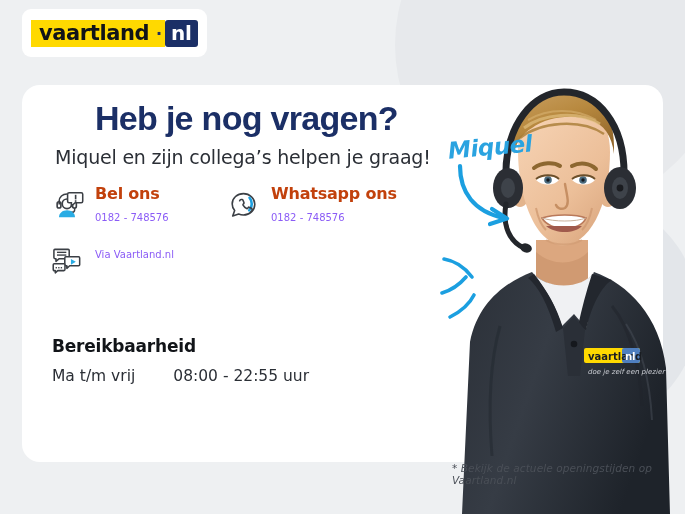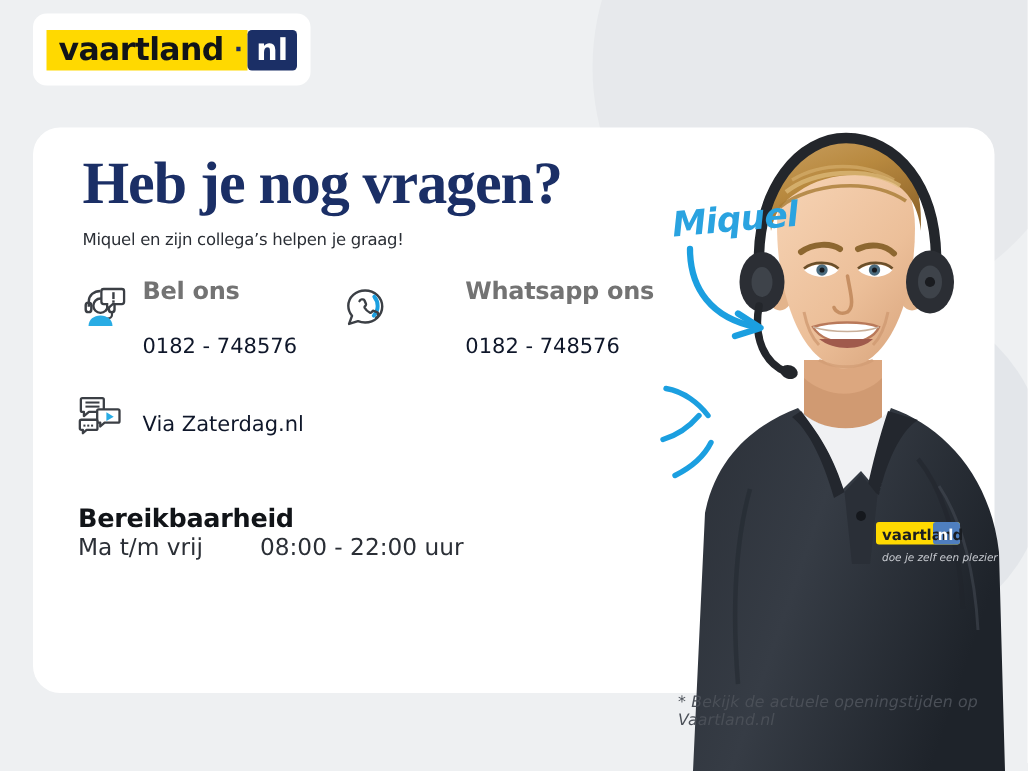--- a/index.html
+++ b/index.html
@@ -56,54 +56,56 @@
     width:641px; height:377px;
     background:#ffffff; border-radius:18px;
     overflow:hidden;
   }
 
   
   .content{ position:absolute; left:55px; top:100px; width:400px; z-index:5; }
 
   .headline{
     color:#1b2f66;
-    font-family:Liberation Serif, serif;
-    font-weight:bold; font-size:40px; letter-spacing:-0.7px;
+    font-family:Liberation Sans, sans-serif;
+    font-weight:bold; font-size:34px; letter-spacing:-0.7px;
     line-height:1.1;
+    margin-left:40px;
   }
   .subhead{
     margin-top:9px;
     color:#2b2f36;
     font-family:"DejaVu Sans", sans-serif;
-    font-size:11px; font-weight:500; letter-spacing:-0.2px;
+    font-size:19px; font-weight:500; letter-spacing:-0.2px;
   }
 
   
   .contacts{ position:absolute; left:50px; top:185px; width:420px; z-index:5; }
   .contact-row{ display:flex; }
   .contact-item{ display:flex; align-items:flex-start; gap:11px; }
   .contact-item.call{ width:176px; }
-  .contact-item.wa{ width:210px;justify-content:space-between; }
+  .contact-item.wa{ width:210px; }
   .contact-item.chat{ margin-top:17px; }
   .contact-icon{ width:34px; height:36px; flex:none; padding-top:2px; }
   .contact-title{
-    color:#737373; font-weight:bold; font-size:16px;
+    color:#c2410c; font-weight:bold; font-size:16px;
     font-family:"DejaVu Sans", sans-serif; letter-spacing:-0.2px;
     line-height:1.15;
   }
   .contact-sub{
-    color:#0f172a; font-size:14px; margin-top:19px;
+    color:#8b5cf6; font-size:10px; margin-top:9px;
     font-family:"DejaVu Sans", sans-serif;
   }
 
   
   .hours{ position:absolute; left:52px; top:336px; z-index:5; }
   .hours-title{
     color:#111418; font-weight:bold; font-size:17px;
     font-family:"DejaVu Sans", sans-serif; letter-spacing:-0.2px;
+    margin-bottom:11px;
   }
   .hours-table{ border-collapse:collapse; }
   .hours-table td{
     color:#2b2f36; font-size:15.5px; padding:0 0 6px 0;
     font-family:"DejaVu Sans", sans-serif; white-space:nowrap;margin-top:48px;
   }
   .hours-table td.day{ padding-right:38px; }
 
   
   .footnote{
@@ -197,32 +199,32 @@
         <rect x="8.2" y="13.4" width="11" height="1.6" fill="#3b3f45"></rect>
         <path d="M18.6 16.3h15.1c.7 0 1.2.5 1.2 1.2v8.1c0 .7-.5 1.2-1.2 1.2H23.2l-3.4 3v-3h-1.2c-.7 0-1.2-.5-1.2-1.2v-8.1c0-.7.5-1.2 1.2-1.2z" fill="#ffffff" stroke="#3b3f45" stroke-width="1.8" stroke-linejoin="round"></path>
         <path d="M24.6 18.7l5.8 3.4-5.8 3.4z" fill="#29ace4"></path>
         <path d="M5 24.5h11.4c.7 0 1.2.5 1.2 1.2v5.6c0 .7-.5 1.2-1.2 1.2H9.1l-2.9 2.6v-2.6H5c-.7 0-1.2-.5-1.2-1.2v-5.6c0-.7.5-1.2 1.2-1.2z" fill="#ffffff" stroke="#3b3f45" stroke-width="1.8" stroke-linejoin="round"></path>
         <rect x="6.6" y="28.3" width="1.6" height="1.6" fill="#3b3f45"></rect>
         <rect x="9.6" y="28.3" width="1.6" height="1.6" fill="#3b3f45"></rect>
         <rect x="12.6" y="28.3" width="1.6" height="1.6" fill="#3b3f45"></rect>
       </svg>
     </span>
     <span>
-      <span class="contact-sub" style="display:block">Via Zaterdag.nl</span>
+      <span class="contact-sub" style="display:block">Via Vaartland.nl</span>
     </span>
   </a>
 </div>
 
 <div class="hours">
   <div class="hours-title">Bereikbaarheid</div>
   <table class="hours-table">
     <tbody>
       <tr>
         <td class="day">Ma t/m vrij</td>
-        <td class="time">08:00 - 22:00 uur</td>
+        <td class="time">08:00 - 22:55 uur</td>
       </tr>
     </tbody>
   </table>
 </div>
 
 <div class="footnote">* Bekijk de actuele openingstijden op Vaartland.nl</div>
 
 <div class="name-tag">Miquel</div>
 
 <svg class="arrow-svg" width="80" height="80" viewBox="0 0 80 80">

